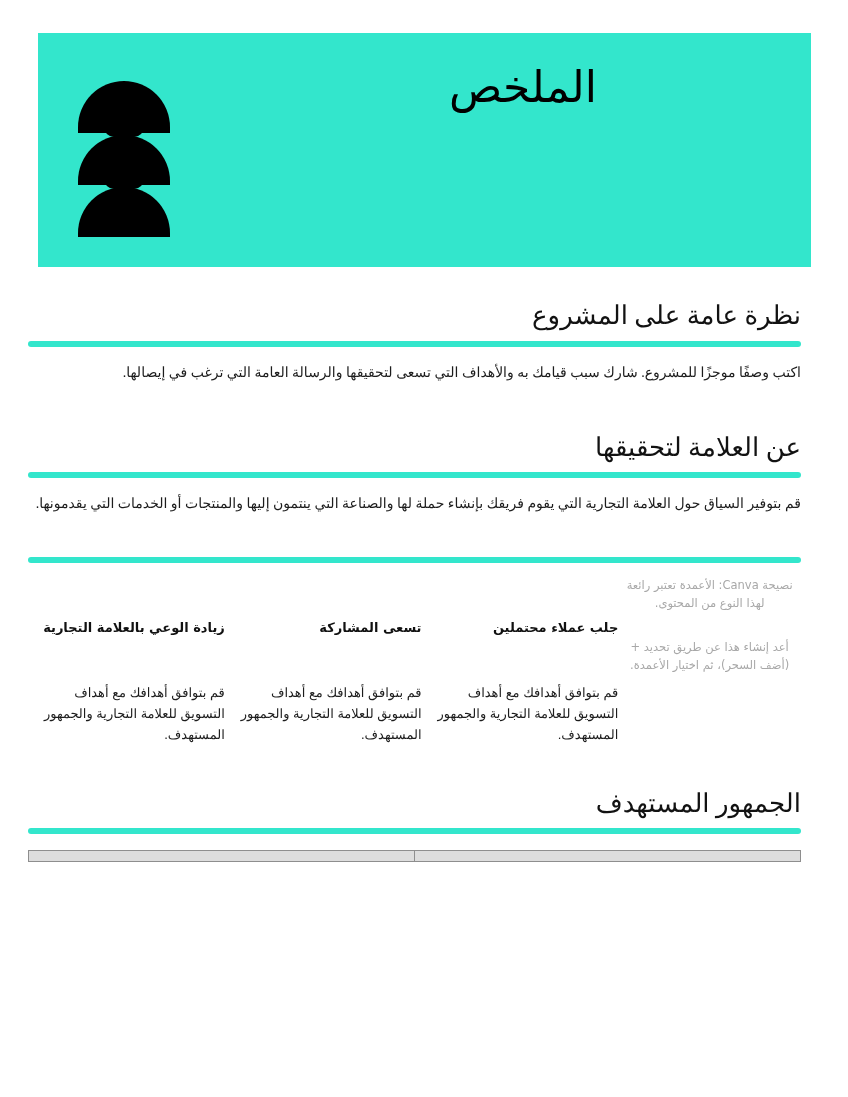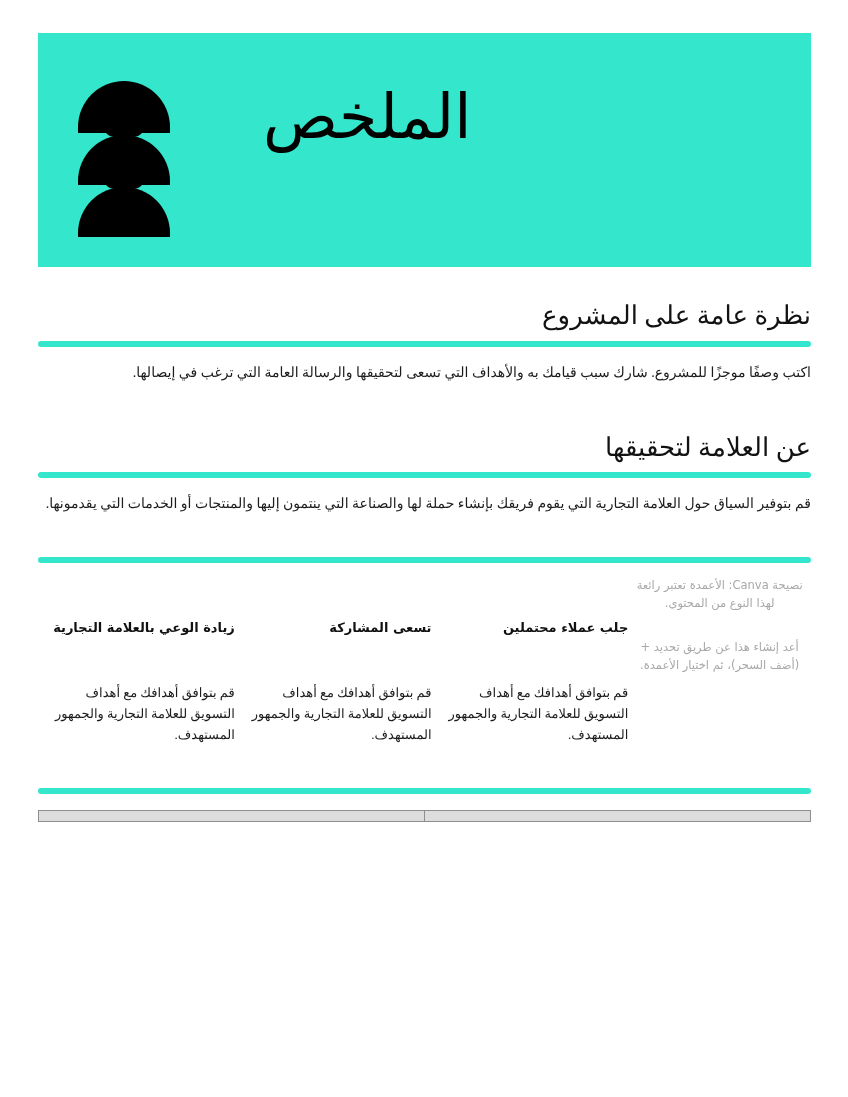--- a/index.html
+++ b/index.html
@@ -84,39 +84,38 @@
     top: 98px;
     background: #000000;
     border-radius: 0 0 20px 20px;
   }
 
   .header-title {
     position: absolute;
     right: 28px;
     top: 32px;
     width: 520px;
-    text-align: left;
+    text-align: center;
     color: #000000;
     font-family: "DejaVu Sans", "Liberation Sans", sans-serif;
-    font-size: 62px;
+    font-size: 44px;
     line-height: 0.98;
     font-weight: 400;
     letter-spacing: -1px;
     direction: rtl;
-    margin-top: 22px;
   }
   .header-title .t-line {
     display: block;
     white-space: nowrap;
   }
 
   
   .content {
     position: absolute;
-    left: 38px;
+    left: 28px;
     top: 300px;
     width: 773px;
   }
 
   .section {
     margin-bottom: 0;
   }
 
   .section-heading {
     text-align: right;
@@ -168,21 +167,21 @@
     font-family: "DejaVu Sans", "Liberation Sans", sans-serif;
     font-weight: 700;
     font-size: 13px;
     line-height: 1.45;
     color: #111111;
     min-height: 42px;
     text-align: right;
     margin-top: 42px;
   }
   .goal-text {
-    font-family: Liberation Serif, serif;
+    font-family: Liberation Sans, sans-serif;
     font-size: 13px;
     line-height: 1.6;
     color: #1c1c1c;
     padding-top: 22px;
     text-align: right;
   }
   .tip-col .tip-block {
     font-family: "DejaVu Sans", "Liberation Sans", sans-serif;
     font-size: 11.5px;
     line-height: 1.55;
@@ -272,20 +271,21 @@
           <div class="tip-block">نصيحة Canva: الأعمدة تعتبر رائعة لهذا النوع من المحتوى.</div>
           <div class="tip-block tip-second">أعد إنشاء هذا عن طريق تحديد + (أضف السحر)، ثم اختيار الأعمدة.</div>
         </div>
 
       </div>
     </div>
 
     <div class="spacer-md"></div>
 
     <div class="section">
+      <div class="section-heading">الجمهور المستهدف</div>
       <div class="divider"></div>
 
       <table class="audience-table">
         <tbody>
             <tr>
           <td></td>
           <td></td>
         </tr>
       </tbody>
         </table>

